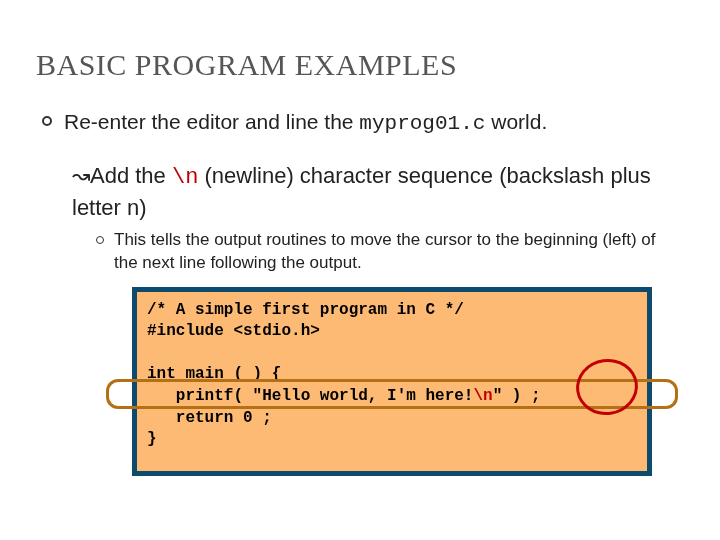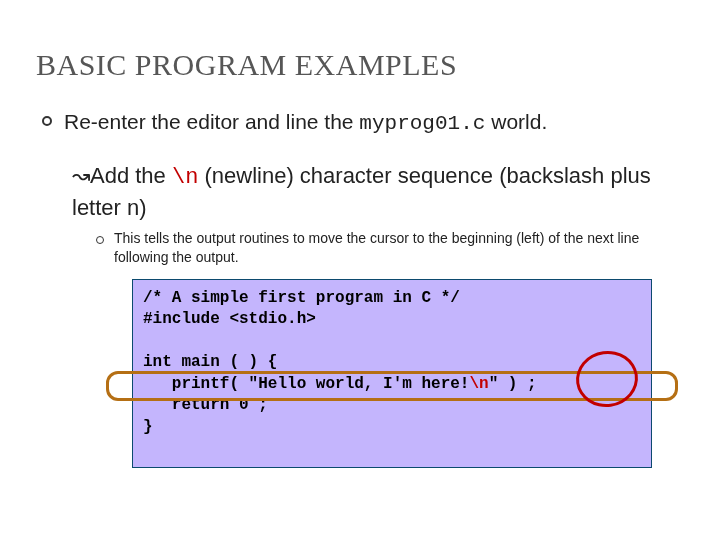--- a/index.html
+++ b/index.html
@@ -64,44 +64,44 @@
   }
   .b2 .red { color: #c20000; }
   ul.b3 {
     list-style: none;
     margin: 2px 0 12px 60px;
     padding: 0;
   }
   ul.b3 > li {
     position: relative;
     padding-left: 18px;
-    font-size: 14px;
+    font-size: 17px;
     line-height: 1.35;
   }
   ul.b3 > li::before {
     content: "";
     position: absolute;
     left: 0;
     top: 7px;
     width: 8px;
     height: 8px;
     border: 1.5px solid #333;
     border-radius: 50%;
     box-sizing: border-box;
   }
   .codebox-wrap {
     position: relative;
     margin-left: 96px;
     margin-top: 8px;
     width: 520px;
   }
   .codebox {
-    background: #c4b5fd;
-    border: 1px solid #0c4a6e;
-    padding: 8px 10px 28px 10px;
+    background: #fdba74;
+    border: 5px solid #0c4a6e;
+    padding: 8px 10px 20px 10px;
     font-family: "Courier New", Courier, monospace;
     font-size: 16px;
     line-height: 1.35;
     white-space: pre;
     font-weight: bold;
     color: #000;
   }
   .codebox .red { color: #c20000; }
   
   .roundcallout {

